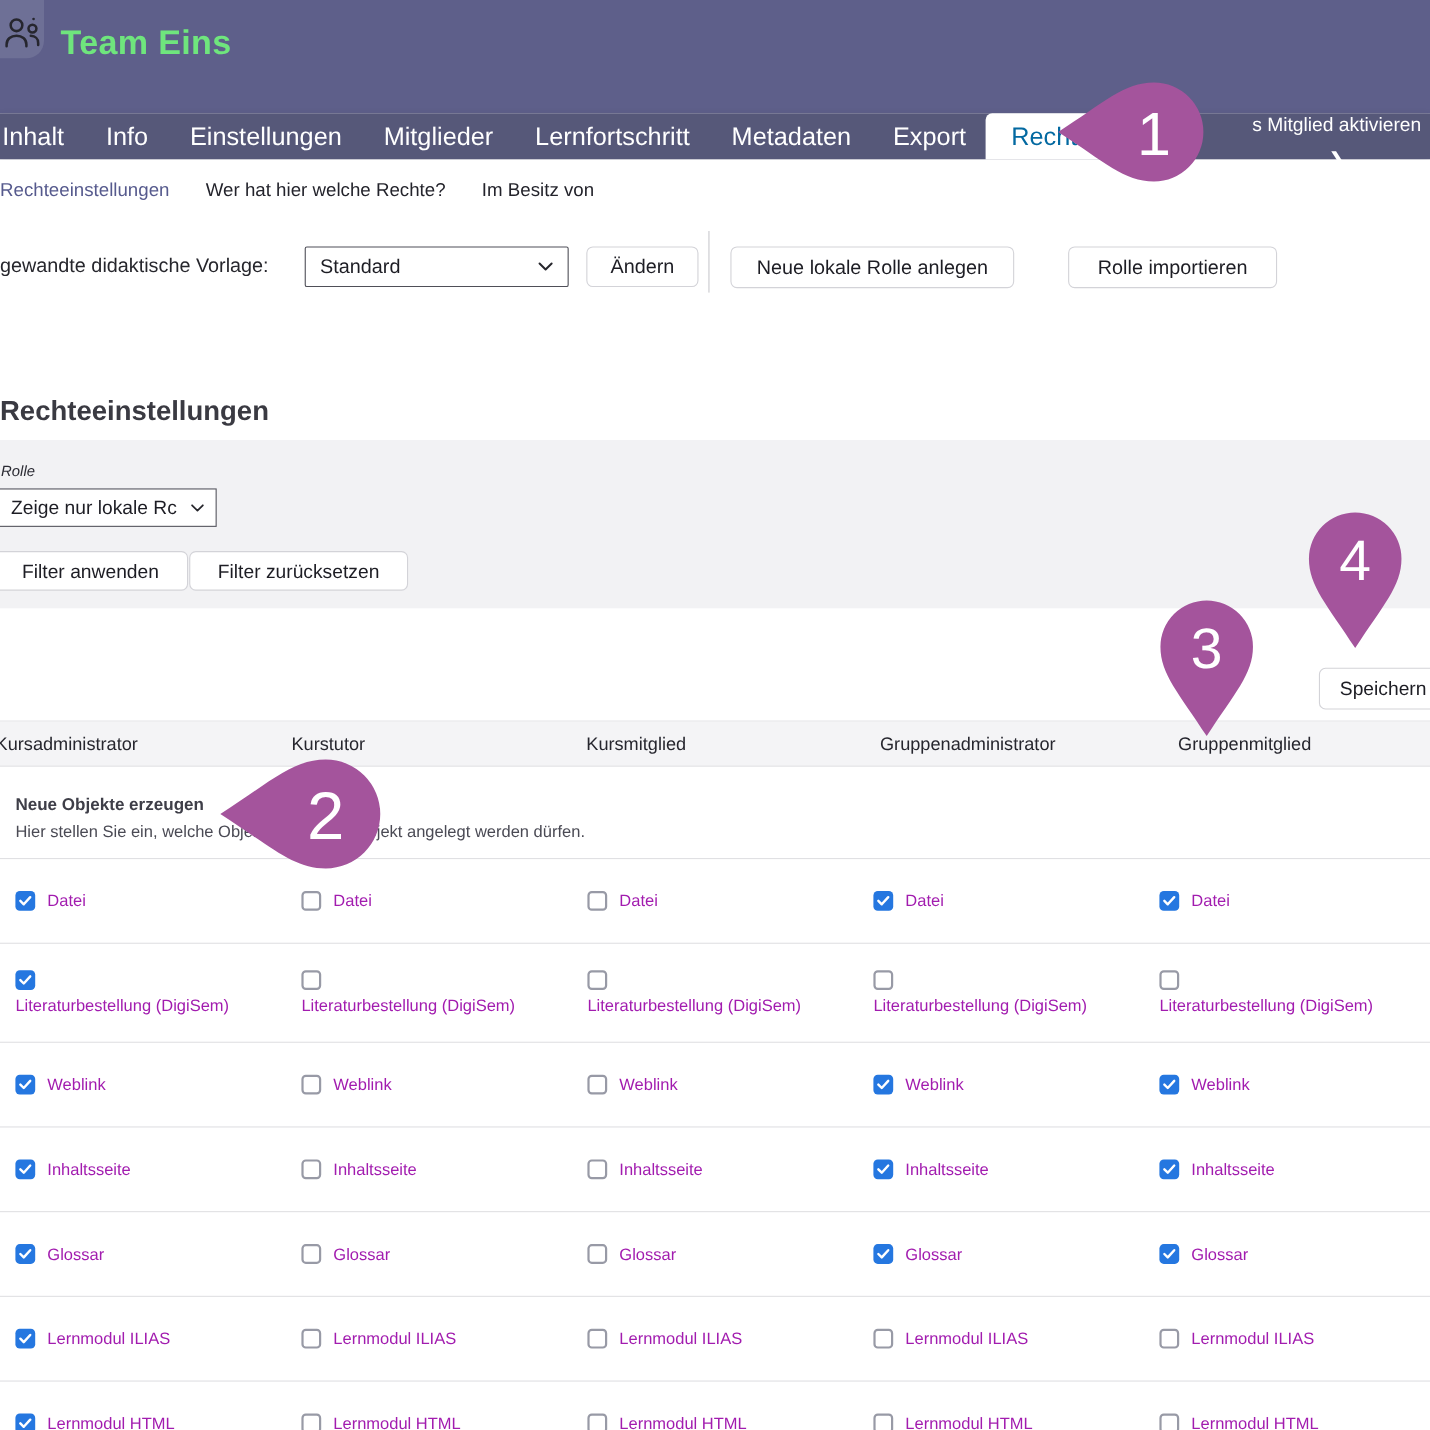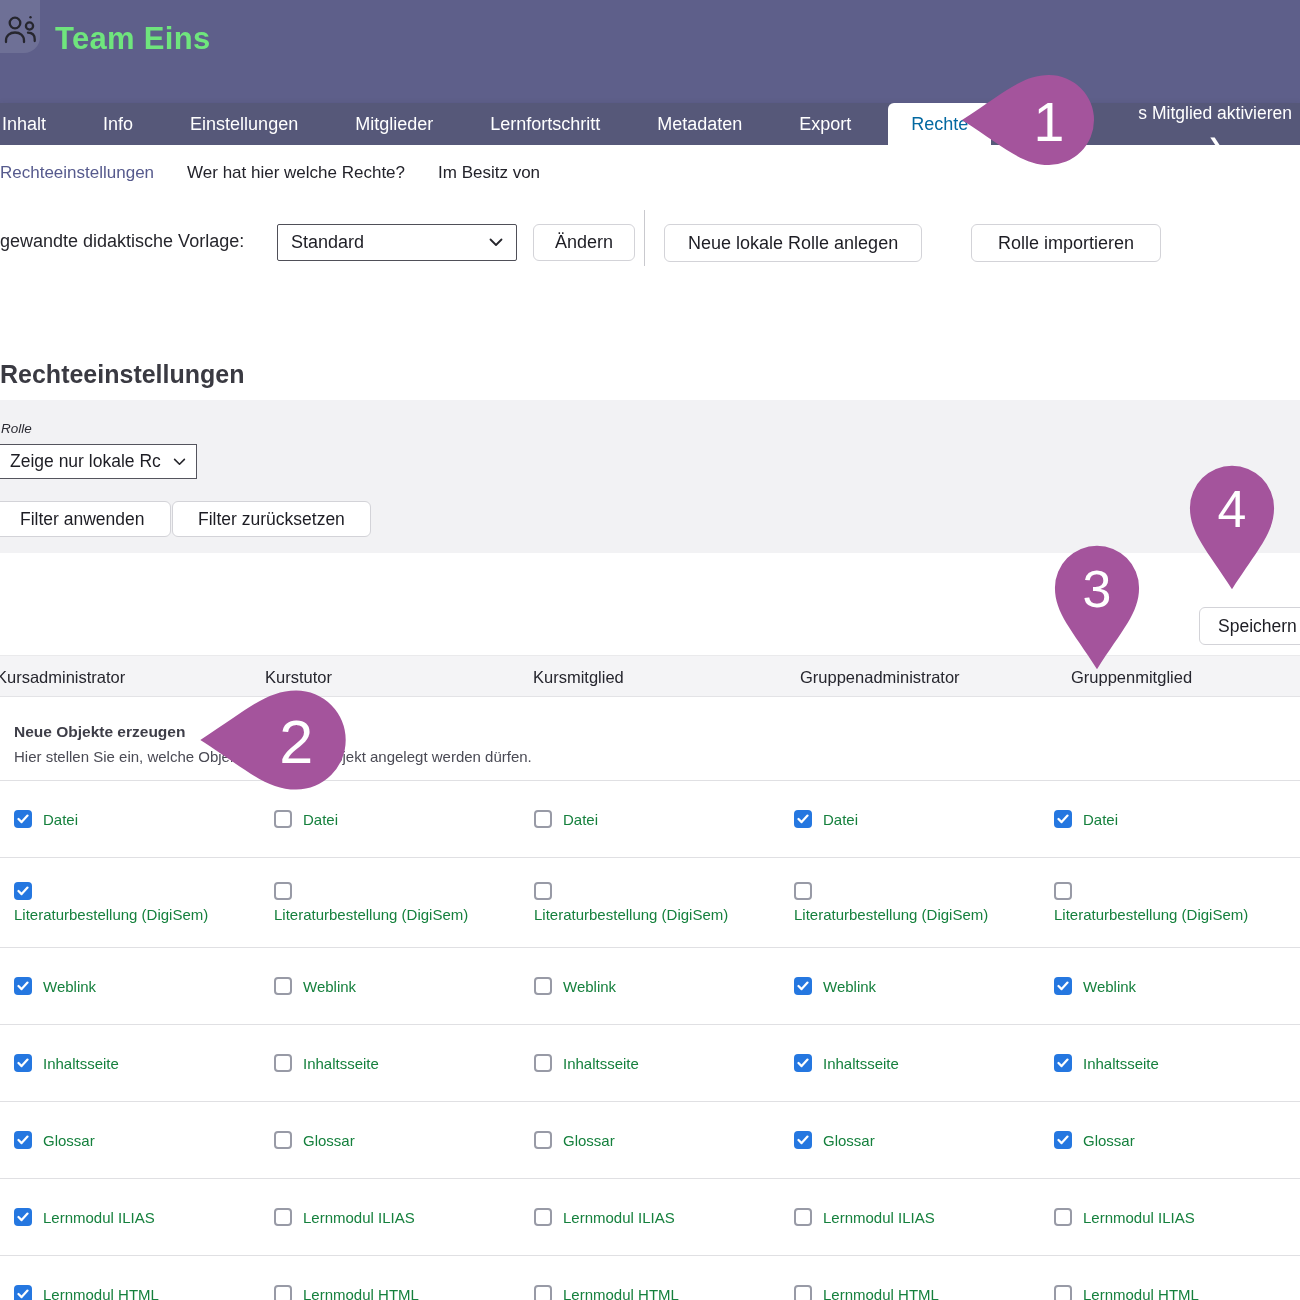--- a/index.html
+++ b/index.html
@@ -7,21 +7,21 @@
   body { position:relative; font-family:"Liberation Sans", sans-serif; background:#fff; color:#33333e; }
 
   
   .header { position:absolute; left:0; top:0; width:1300px; height:103px; background:#5e5f8a; }
   .app-tile { position:absolute; left:-20px; top:-18px; width:60px; height:71px; background:#6e7096; border-radius:16px; }
   .app-tile svg { position:absolute; left:23px; top:33px; }
   .page-title { position:absolute; left:55px; top:21px; font-size:31px; font-weight:bold; color:#6fe57d; letter-spacing:.3px; }
 
   
   .tabbar { position:absolute; left:0; top:103px; width:1300px; height:42px; background:#565879; box-shadow:0 3px 7px rgba(40,40,60,.25); }
-  .tabs { position:absolute; left:2px; top:0; height:42px; display:flex; gap:57px; align-items:center; font-size:18px; color:#fff; white-space:nowrap; }
+  .tabs { position:absolute; left:2px; top:0; height:42px; display:flex; gap:38px; align-items:center; font-size:23px; color:#fff; white-space:nowrap; }
   .tab { cursor:pointer; }
   .tab.active { margin-left:-20px; background:#fff; color:#0369a1; padding:0 23px; height:42px; line-height:42px; border-radius:6px 6px 0 0; }
   .tab-action { position:absolute; right:8px; top:0; height:42px; display:flex; align-items:center; gap:11px; color:#fff; font-size:17.5px;flex-direction:column; }
   .tab-action .chev { font-size:16px; font-weight:bold; }
 
   
   .subtabs { position:absolute; left:0; top:145px; width:1300px; height:55px; background:#fff; display:flex; gap:33px; align-items:center; font-size:17px; color:#23232b; white-space:nowrap; }
   .subtab { cursor:pointer; }
   .subtab.active { color:#565a8d; }
 
@@ -52,21 +52,21 @@
   
   .perm-table { position:absolute; left:0; top:655px; width:1300px; }
   .thead { position:relative; height:42px; background:#f4f4f6; border-top:1px solid #eaeaec; border-bottom:1px solid #e3e3e6; }
   .th { position:absolute; top:0; line-height:42px; font-size:16.5px; color:#26262e; white-space:nowrap; }
   .th0 { left:-4px; } .th1 { left:265px; } .th2 { left:533px; } .th3 { left:800px; } .th4 { left:1071px; }
   .section-row { height:84px; border-bottom:1px solid #e0e0e3; padding:26px 0 0 14px; }
   .section-title { font-size:15.5px; font-weight:bold; color:#3e3e48; }
   .section-desc { margin-top:7px; font-size:15px; color:#4a4a54; }
   .perm-row { display:grid; grid-template-columns:repeat(5,260px); align-items:center; padding-left:14px; height:77px; border-bottom:1px solid #e0e0e3; }
   .perm-row.stacked { height:90px; }
-  .cell { display:flex; align-items:center; gap:11px; font-size:15px; color:#15803d; white-space:nowrap; }
+  .cell { display:flex; align-items:center; gap:11px; font-size:15px; color:#a21caf; white-space:nowrap; }
   .stacked .cell { flex-direction:column; align-items:flex-start; gap:6px; margin-left:-7px; padding-left:7px;justify-content:space-between; }
   .checkbox { width:18px; height:18px; border-radius:4px; flex:0 0 auto; display:flex; align-items:center; justify-content:center; cursor:pointer; }
   .checkbox.checked { background:#2577e0; }
   .checkbox.unchecked { background:#fff; border:2px solid #989aa6; }
 
   
   .marker { position:absolute; z-index:30; pointer-events:none; }
   .marker svg { display:block; }
   .marker text { font-family:"Liberation Sans",sans-serif; fill:#ffffff; }
 </style>

